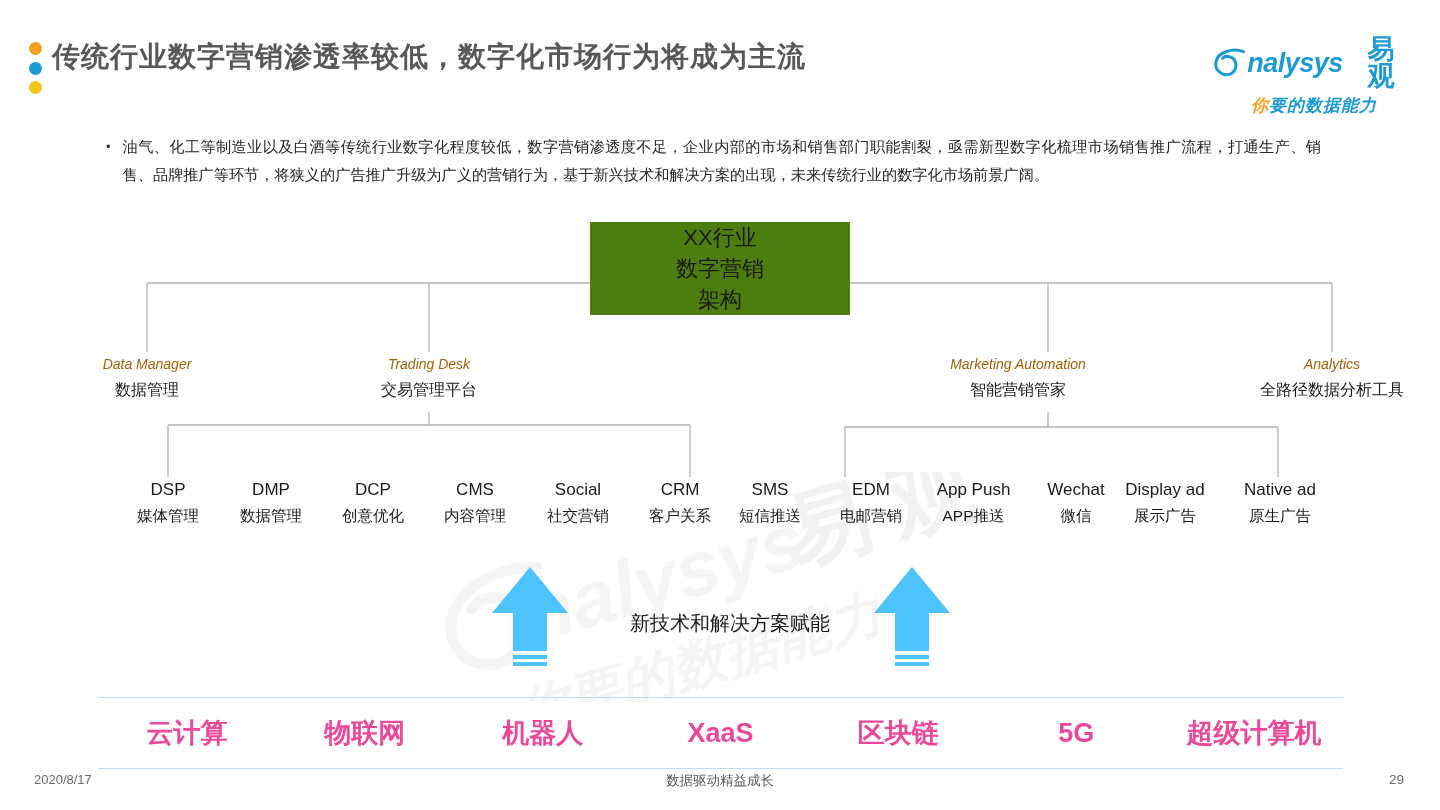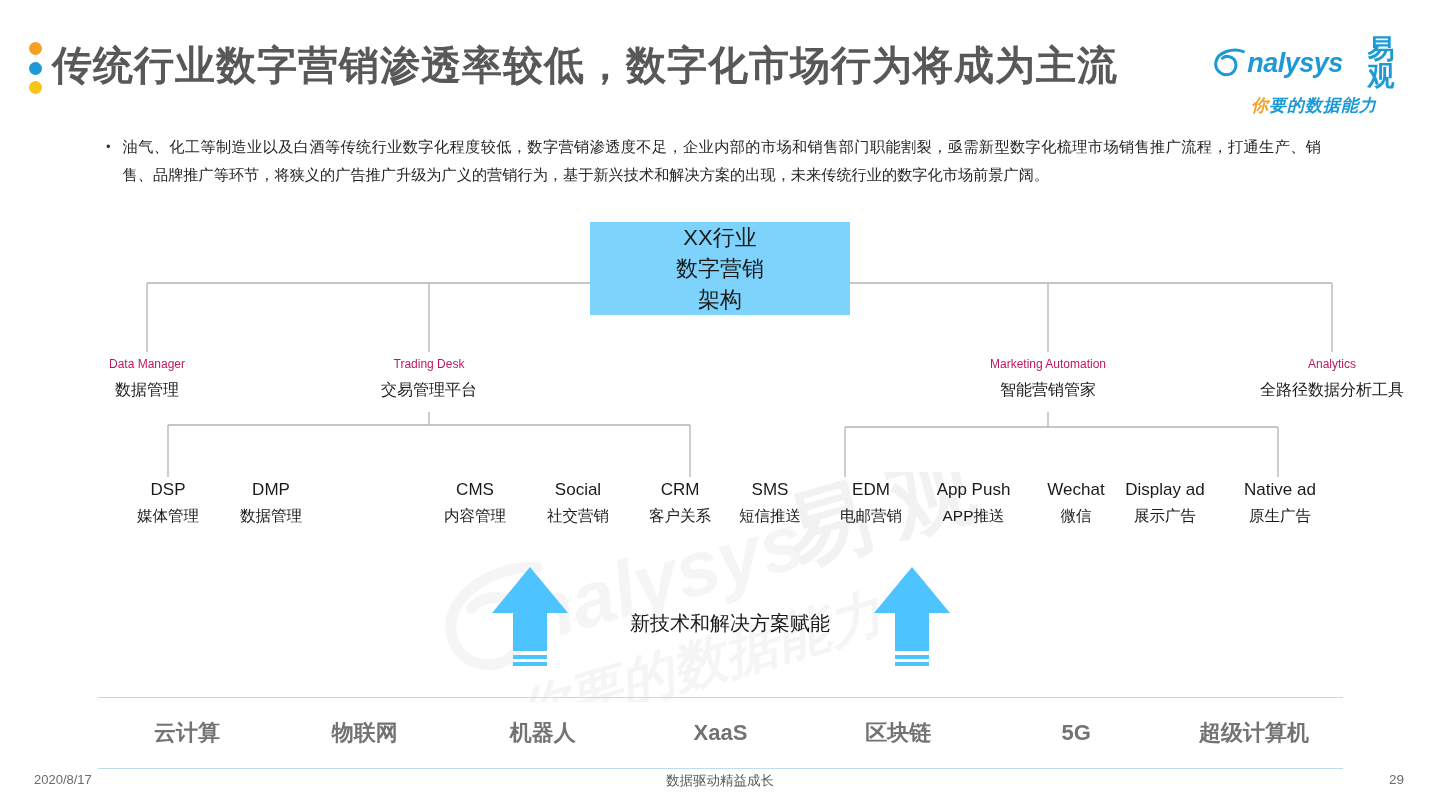--- a/index.html
+++ b/index.html
@@ -9,21 +9,21 @@
 
   
   .dots { position:absolute; left:28px; top:42px; width:14px; height:52px;
           display:flex; flex-direction:column; justify-content:space-between; align-items:center; }
   .dot { width:13px; height:13px; border-radius:50%; }
   .dot.o { background:#F5A020; }
   .dot.b { background:#1C9AD6; }
   .dot.y { background:#F5C518; }
 
   .title { position:absolute; left:52px; top:38px; width:1130px;
-           font-size:40px; font-weight:bold; color:#58585A; letter-spacing:1px;
+           font-size:28px; font-weight:bold; color:#58585A; letter-spacing:1px;
            white-space:nowrap; }
 
   
   .logo { position:absolute; right:26px; top:36px; width:200px; text-align:center; }
   .logo-top { display:flex; align-items:center; justify-content:center; gap:7px; }
   .logo-mark { display:block; }
   .logo-word { font-size:27px; font-weight:bold; font-style:italic; color:#1C9AD6;
                letter-spacing:-.5px; line-height:1; margin-left:-6px; }
   .logo-cn { font-size:27px; font-weight:bold; color:#1C9AD6; letter-spacing:2px; line-height:1; }
   .logo-sub { margin-top:4px; font-size:17px; font-weight:bold; color:#1C9AD6;
@@ -32,26 +32,26 @@
 
   
   .para-wrap { position:absolute; left:106px; top:133px; width:1215px; display:flex; gap:12px; }
   .para-bullet { color:#333; font-size:13px; line-height:28px; }
   .para { font-size:15.2px; line-height:28px; color:#262626; text-align:justify; }
 
   
   .diagram { position:absolute; left:0; top:222px; width:1440px; height:330px; }
 
   .root { position:absolute; left:590px; top:0; width:260px; text-align:center;
-          font-size:22px; color:#1A1A1A; line-height:31px; background:#7dd3fc; z-index:3;
+          font-size:22px; color:#1A1A1A; line-height:31px; background:#4d7c0f; z-index:3;
           padding:0 14px; }
 
   .lvl2-row { position:absolute; left:0; top:130px; width:1440px; height:60px; }
   .lvl2 { position:absolute; text-align:center; line-height:25px; }
-  .lvl2 .en { font-size:12px; color:#be185d; white-space:nowrap; }
+  .lvl2 .en { font-size:14px; color:#a16207; white-space:nowrap;font-style:italic; }
   .lvl2 .cn { font-size:16px; color:#1A1A1A; white-space:nowrap; }
 
   .leaf-row { position:absolute; left:0; top:255px; width:1392px; height:62px; }
   .leaf { position:absolute; text-align:center; line-height:26px; }
   .leaf .en { font-size:17px; color:#1A1A1A; white-space:nowrap; }
   .leaf .cn { font-size:15.5px; color:#1A1A1A; white-space:nowrap; }
 
   svg.connectors { position:absolute; left:0; top:0; width:1440px; height:330px;
                    overflow:visible; pointer-events:none; }
 
@@ -62,21 +62,21 @@
   
   .enable { position:absolute; left:0; top:560px; width:1440px; height:120px; }
   .arrow { position:absolute; width:80px; height:110px; }
   .enable-text { position:absolute; left:600px; top:610px; width:260px; text-align:center;
                  font-size:20px; color:#1A1A1A; }
 
   
   .tech { position:absolute; left:98px; top:697px; width:1245px; height:72px;
           border-top:1.4px solid #BBDDEF; border-bottom:1.4px solid #BBDDEF;
           display:flex; align-items:center; }
-  .tech-item { flex:1; text-align:center; font-size:22px; color:#737373;
+  .tech-item { flex:1; text-align:center; font-size:27px; color:#ec4899;
                font-weight:600; white-space:nowrap; }
 
   
   .footer { position:absolute; left:0; top:772px; width:1440px; height:30px; }
   .f-date { position:absolute; left:34px; top:0; font-size:13px; color:#6B6B6B; }
   .f-center { position:absolute; left:0; top:0; width:1440px; text-align:center;
               font-size:13.5px; color:#5A5A5A; }
   .f-page { position:absolute; right:36px; top:0; font-size:13.5px; color:#6B6B6B; }
 </style>
 </head>
@@ -152,38 +152,42 @@
 
     <div class="lvl2-row">
       <div class="lvl2" style="left:47px;width:200px">
         <div class="en">Data Manager</div>
         <div class="cn">数据管理</div>
       </div>
       <div class="lvl2" style="left:329px;width:200px">
         <div class="en">Trading Desk</div>
         <div class="cn">交易管理平台</div>
       </div>
-      <div class="lvl2" style="left:918px;width:260px">
+      <div class="lvl2" style="left:888px;width:260px">
         <div class="en">Marketing Automation</div>
         <div class="cn">智能营销管家</div>
       </div>
       <div class="lvl2" style="left:1222px;width:220px">
         <div class="en">Analytics</div>
         <div class="cn">全路径数据分析工具</div>
       </div>
     </div>
 
     <div class="leaf-row">
       <div class="leaf" style="left:108px;width:120px">
         <div class="en">DSP</div>
         <div class="cn">媒体管理</div>
       </div>
       <div class="leaf" style="left:211px;width:120px">
         <div class="en">DMP</div>
         <div class="cn">数据管理</div>
+      </div>
+      <div class="leaf" style="left:313px;width:120px">
+        <div class="en">DCP</div>
+        <div class="cn">创意优化</div>
       </div>
       <div class="leaf" style="left:415px;width:120px">
         <div class="en">CMS</div>
         <div class="cn">内容管理</div>
       </div>
       <div class="leaf" style="left:518px;width:120px">
         <div class="en">Social</div>
         <div class="cn">社交营销</div>
       </div>
       <div class="leaf" style="left:620px;width:120px">

